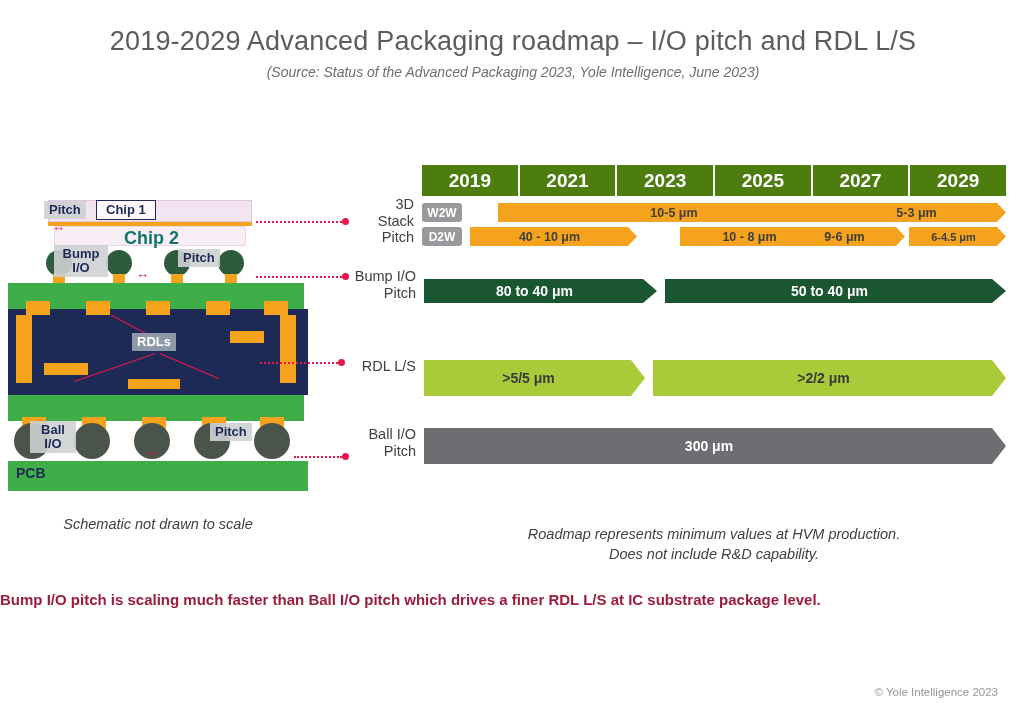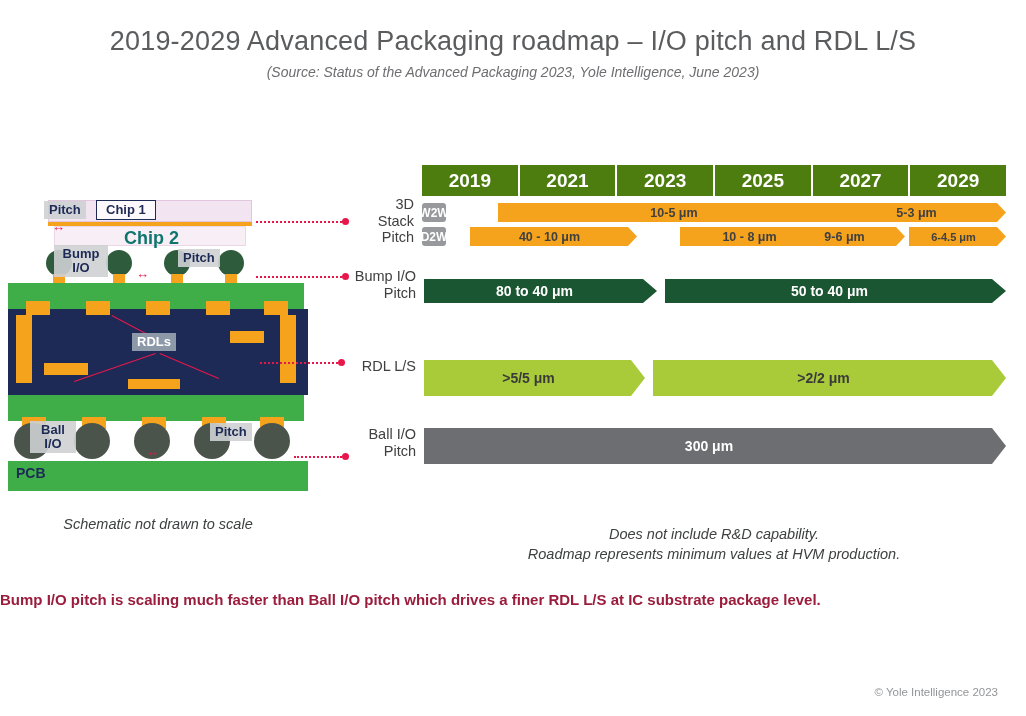--- a/index.html
+++ b/index.html
@@ -16,21 +16,21 @@
   .pad2{position:absolute;top:222px;width:24px;height:12px;background:#F5A31C}
   .ball{position:absolute;top:228px;width:36px;height:36px;border-radius:50%;background:#4B544B}
   .glabel{position:absolute;background:rgba(206,208,211,.9);color:#1E2A56;font-weight:bold;font-size:13px;line-height:1.08;padding:2px 5px;text-align:center}
   .pm{position:absolute;color:#E8174B;font-size:13px;font-weight:bold;line-height:1}
   .cl{position:absolute;border-top:1px solid #E8174B;transform-origin:0 0;height:0}
   
   .roadmap{position:absolute;left:422px;top:165px;width:584px;height:410px}
   .yearbar{position:absolute;left:0;top:0;width:100%;height:31px;display:flex;gap:2px}
   .year{flex:1;background:#4d7c0f;color:#fff;font-weight:bold;font-size:19px;display:flex;align-items:center;justify-content:center}
   .track{position:absolute;left:0;width:100%}
-  .badge{position:absolute;left:0;top:0;height:100%;width:24px;background:#97999C;color:#fff;font-weight:bold;font-size:12px;display:flex;align-items:center;justify-content:center;border-radius:3px}
+  .badge{position:absolute;left:0;top:0;height:100%;width:40px;background:#97999C;color:#fff;font-weight:bold;font-size:12px;display:flex;align-items:center;justify-content:center;border-radius:3px}
   .arrow{position:absolute;top:0;height:100%;display:flex;align-items:center;justify-content:center}
   .arrow.sm{font-size:12.5px;font-weight:bold;color:#404041;clip-path:polygon(0 0,calc(100% - 9px) 0,100% 50%,calc(100% - 9px) 100%,0 100%);padding-right:8px}
   .arrow.xs{font-size:11px}
   .arrow.lg{font-size:14px;font-weight:bold;clip-path:polygon(0 0,calc(100% - 14px) 0,100% 50%,calc(100% - 14px) 100%,0 100%);padding-right:12px}
   .orange{background:#F5A31C}
   .dgreen{background:#1A5632;color:#fff}
   .lime{background:#A9CB3A;color:#3A3A3A}
   .garrow{background:#6D6E71;color:#fff}
   
   .rowlabel{position:absolute;color:#404041;font-size:14.5px;text-align:right;line-height:1.15}
@@ -169,21 +169,21 @@
     <div class="track" style="top:195px;height:36px">
       <div class="arrow lg lime" style="left: 2px; width: 221px;">&gt;5/5 μm</div>
       <div class="arrow lg lime" style="left: 231px; width: 353px;">&gt;2/2 μm</div>
     </div>
 
     <div class="track" style="top:263px;height:36px">
       <div class="arrow lg garrow" style="left: 2px; width: 582px;">300 μm</div>
     </div>
 
     <div class="caption" style="left:4px;top:360px;width:576px;font-style:italic">
+      <div>Roadmap represents minimum values at HVM production.</div>
       <div>Does not include R&amp;D capability.</div>
-      <div>Roadmap represents minimum values at HVM production.</div>
     </div>
   </div>
 
   <div class="footnote">Bump I/O pitch is scaling much faster than Ball I/O pitch which drives a finer RDL L/S at IC substrate package level.</div>
   <div class="copyright">© Yole Intelligence 2023</div>
 
 </div>
 
 </body></html>

